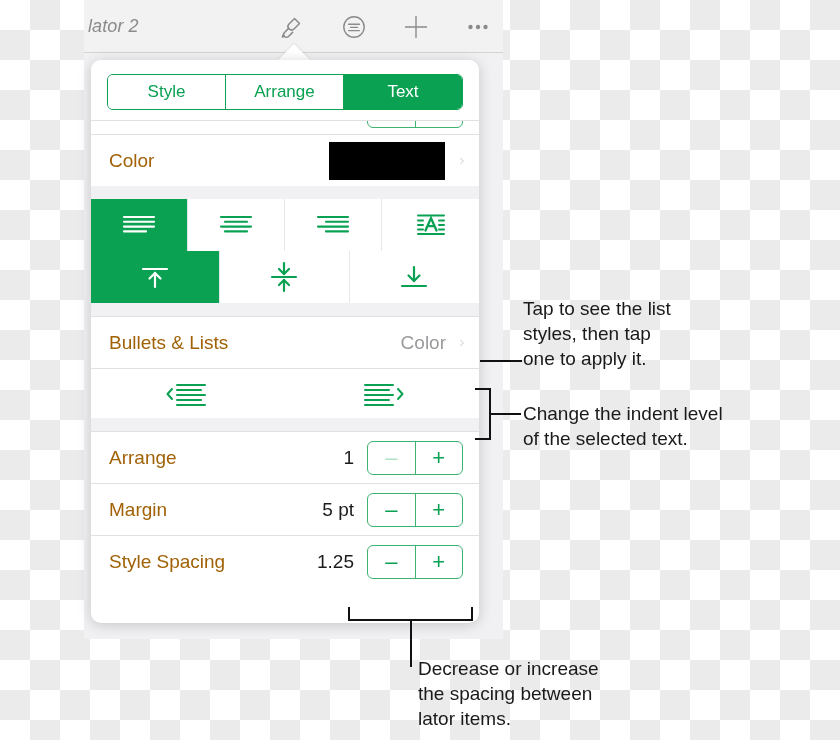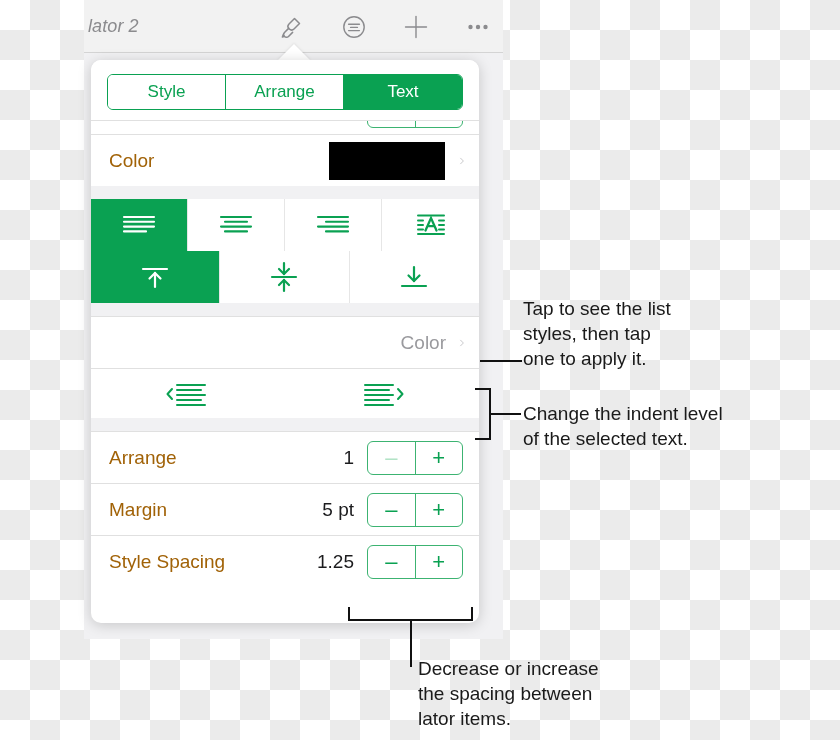--- a/index.html
+++ b/index.html
@@ -354,20 +354,21 @@
             <line x1="20" y1="5" x2="20" y2="19"></line>
             <polyline points="14.5,13.5 20,19 25.5,13.5"></polyline>
           </svg>
         </div>
       </div>
     </div>
 
     <div class="band"></div>
 
     <div class="row">
+      <span class="label">Bullets &amp; Lists</span>
       <span class="spacer"></span>
       <span class="value muted">Color</span>
       <span class="chev">
         <svg viewBox="0 0 13 20" fill="none" stroke="currentColor" stroke-width="1.7" stroke-linecap="round" stroke-linejoin="round">
           <polyline points="3.5,4 9.5,10 3.5,16"></polyline>
         </svg>
       </span>
     </div>
 
     <div class="indent-row">

